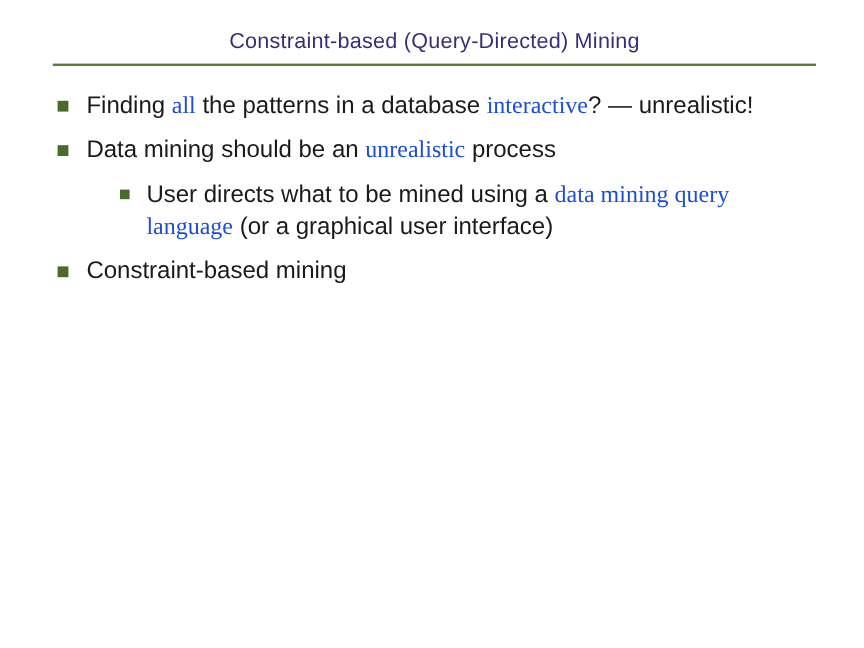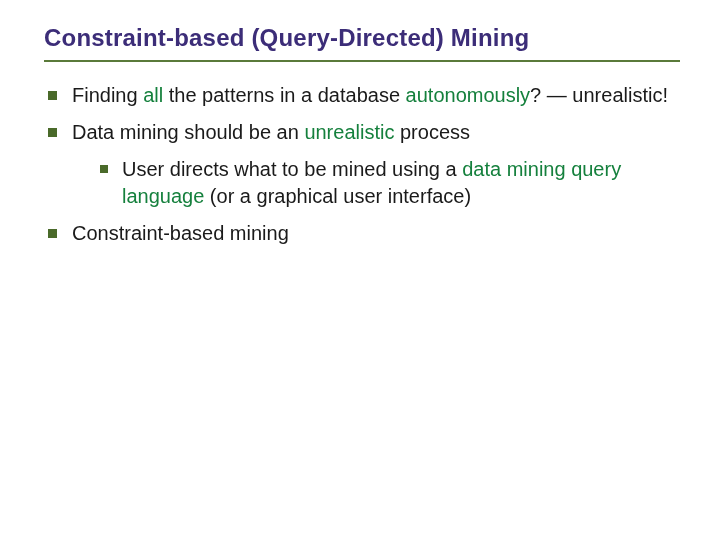--- a/index.html
+++ b/index.html
@@ -12,24 +12,25 @@
     color: #222;
     overflow: hidden;
   }
   .slide {
     width: 720px;
     height: 540px;
     box-sizing: border-box;
     padding: 24px 40px 20px 44px;
   }
   .title {
-    font-size: 24px;
+    font-size: 18px;
     color: #3c2d78;
+    text-align: center;
     margin: 0 0 8px 0;
-    font-weight: bold;
+    font-weight: normal;
     letter-spacing: 0.2px;
   }
   .rule {
     height: 0;
     border: none;
     border-top: 2px solid #5a7a3a;
     margin: 0 0 20px 0;
   }
   .body {
     font-size: 20px;
@@ -68,36 +69,37 @@
   ul.inner > li::before {
     content: "";
     position: absolute;
     left: 4px;
     top: 9px;
     width: 8px;
     height: 8px;
     background: #4a6a2a;
   }
   .em {
-    color: #15803d;
+    color: #1d4ed8;
+    font-family: Liberation Serif, serif;
   }
 </style>
 </head>
 <body>
 
 <div class="slide">
 
   <h1 class="title">Constraint-based (Query-Directed) Mining</h1>
   <hr class="rule">
 
   <div class="body">
     <ul class="outer">
 
       <li>
-        <span>Finding </span><span class="em">all</span><span> the patterns in a database </span><span class="em">autonomously</span><span>? — unrealistic!</span>
+        <span>Finding </span><span class="em">all</span><span> the patterns in a database </span><span class="em">interactive</span><span>? — unrealistic!</span>
       </li>
 
       <li>
         <span>Data mining should be an </span><span class="em">unrealistic</span><span> process</span>
         <ul class="inner">
           <li>
             <span>User directs what to be mined using a </span><span class="em">data mining query language</span><span> (or a graphical user interface)</span>
           </li>
         </ul>
       </li>

